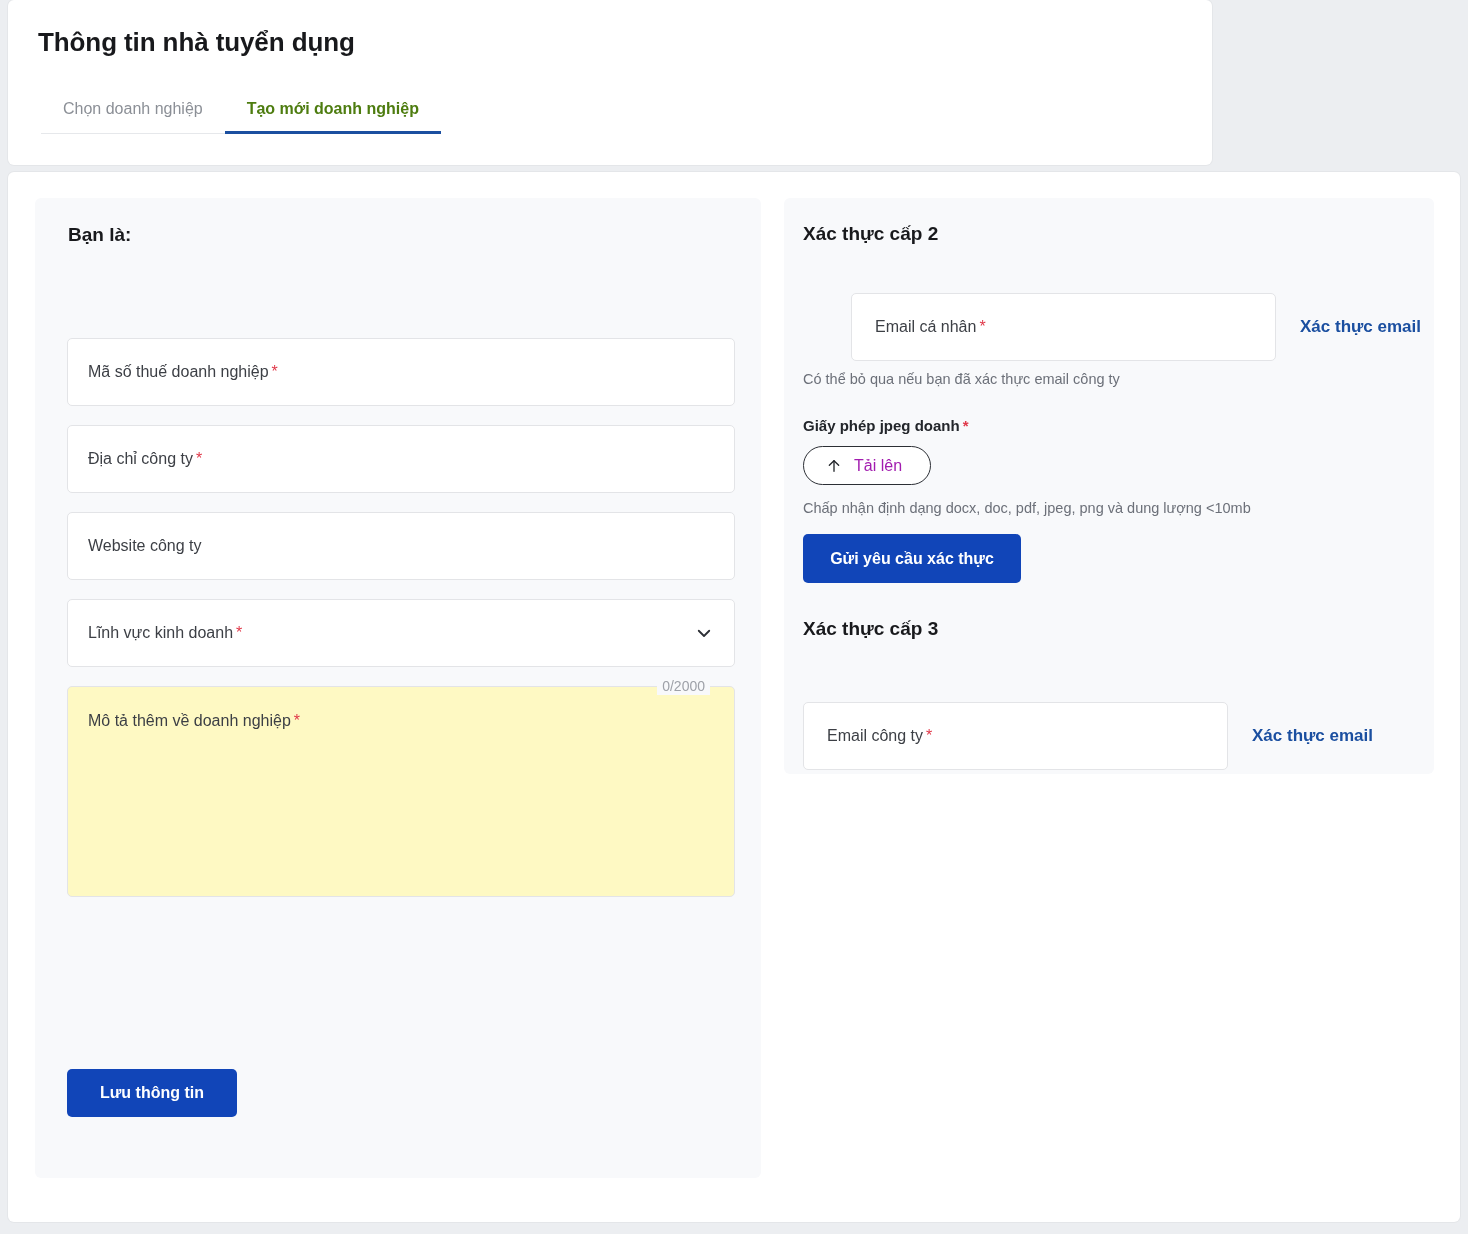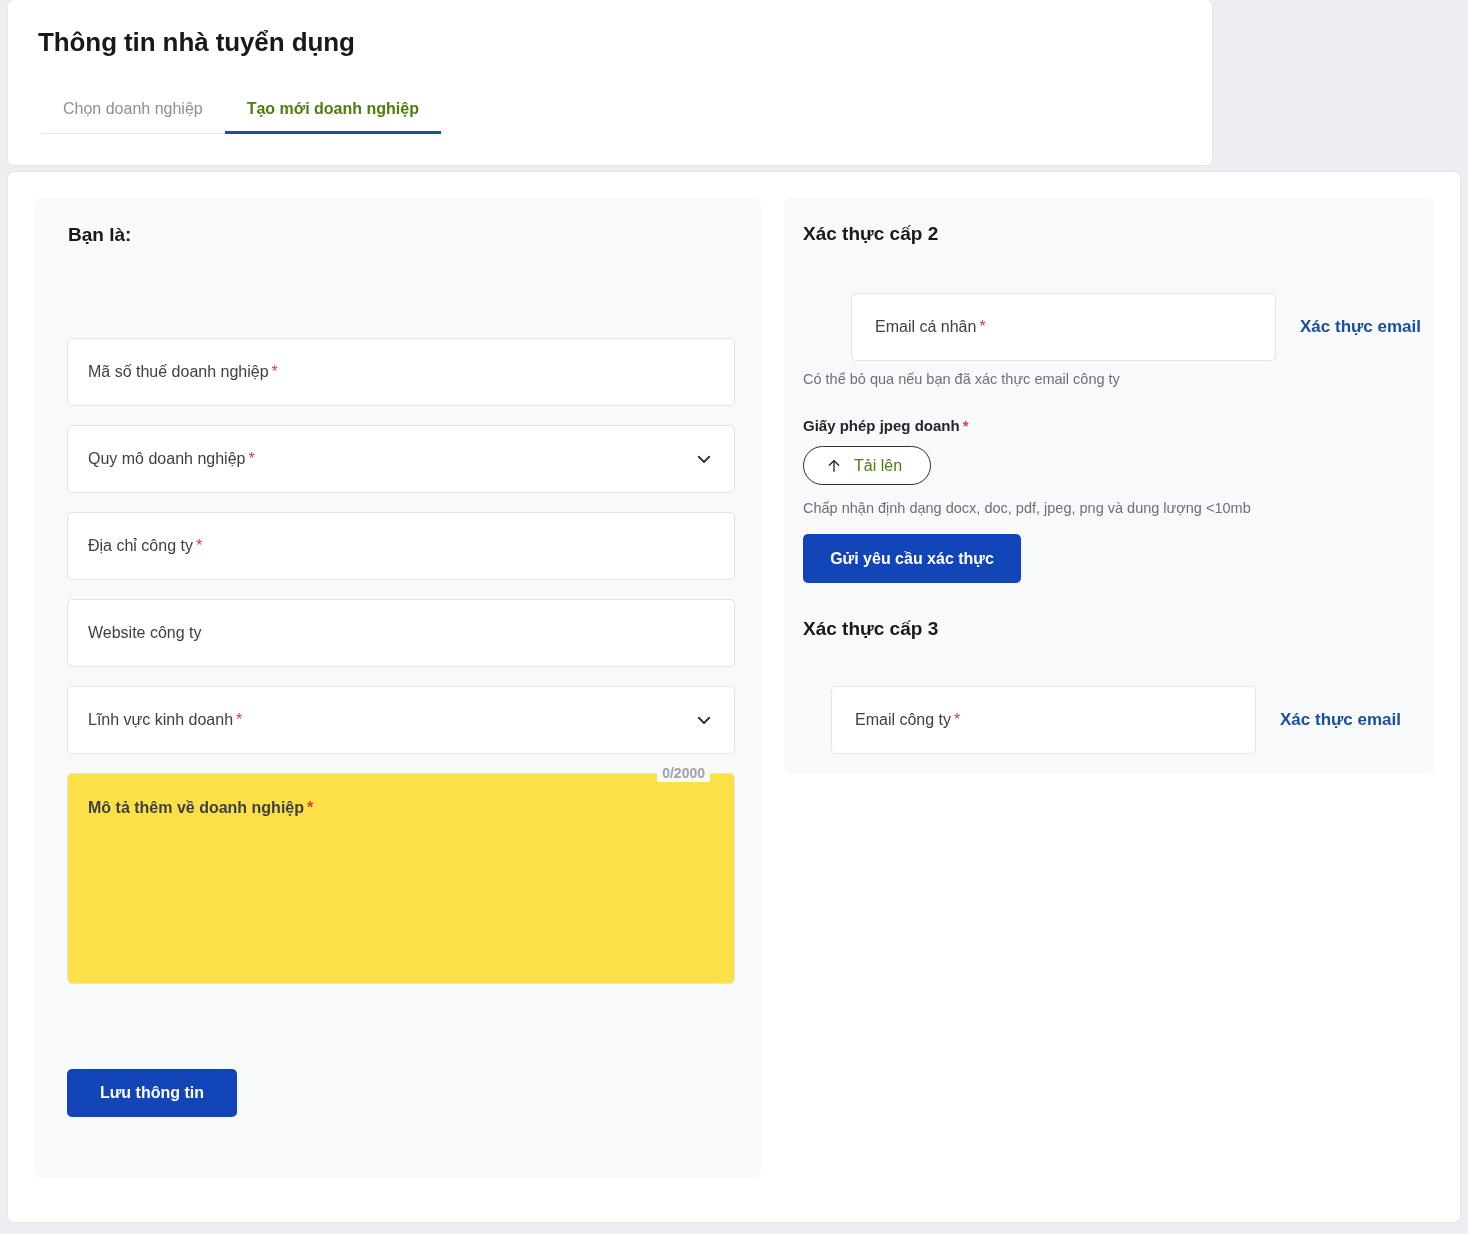--- a/index.html
+++ b/index.html
@@ -147,25 +147,24 @@
     left: 492px; top: 183px;
     width: 9px; height: 9px;
     background: rgba(140,145,155,0.18);
     border-radius: 50%;
   }
 
   .textarea-wrap {
     position: relative;
     width: 668px;
     height: 211px;
-    background: #fde047;
+    background: #fef9c3;
     border: 1px solid #e3e4e7;
     border-radius: 5px;
     margin-top: 3px;
-    font-weight: bold;
   }
   .textarea-label {
     position: absolute;
     left: 20px; top: 25px;
     font-size: 16px;
     color: #3c3f45;
   }
   .char-counter {
     position: absolute;
     right: 24px; top: -10px;
@@ -211,21 +210,21 @@
     position: absolute;
     left: 19px; top: 420px;
   }
   .email-row {
     position: absolute;
     display: flex;
     align-items: center;
     gap: 24px;
   }
   .email-row.r2 { left: 19px; top: 95px; padding-left: 48px; }
-  .email-row.r3 { left: 19px; top: 488px; margin-left: 28px; }
+  .email-row.r3 { left: 19px; top: 504px; }
   .email-input {
     width: 425px;
     height: 68px;
     background: #ffffff;
     border: 1px solid #e3e4e7;
     border-radius: 5px;
     display: flex;
     align-items: center;
   }
   .email-input .field-label { padding-left: 23px; }
@@ -255,21 +254,21 @@
     left: 19px; top: 248px;
     width: 128px; height: 39px;
     background: #ffffff;
     border: 1px solid #2c2f35;
     border-radius: 20px;
     display: flex;
     align-items: center;
     gap: 12px;
     padding-left: 22px;
     font-size: 16px;
-    color: #4d7c0f;
+    color: #a21caf;
     cursor: pointer;
     font-family: inherit;
   }
   .send-btn {
     position: absolute;
     left: 19px; top: 336px;
     width: 218px; height: 49px;
   }
   svg { display: block; }
 </style>
@@ -300,30 +299,20 @@
 
       <div class="fields">
 
 
         <div class="field">
           <span class="field-label">
             <span>Mã số thuế doanh nghiệp</span><span class="req">*</span>
           </span>
         </div>
 
-        <div class="field">
-          <span class="field-label">
-            <span>Quy mô doanh nghiệp</span><span class="req">*</span>
-          </span>
-          <span class="chevron">
-            <svg width="18" height="18" viewBox="0 0 24 24" fill="none" stroke="#2c2f35" stroke-width="2.4" stroke-linecap="round" stroke-linejoin="round">
-                <polyline points="5 9 12 16 19 9"></polyline>
-              </svg>
-          </span>
-        </div>
 
         <div class="field">
           <span class="field-label">
             <span>Địa chỉ công ty</span><span class="req">*</span>
           </span>
         </div>
 
         <div class="field">
           <span class="field-label">
             <span>Website công ty</span>

